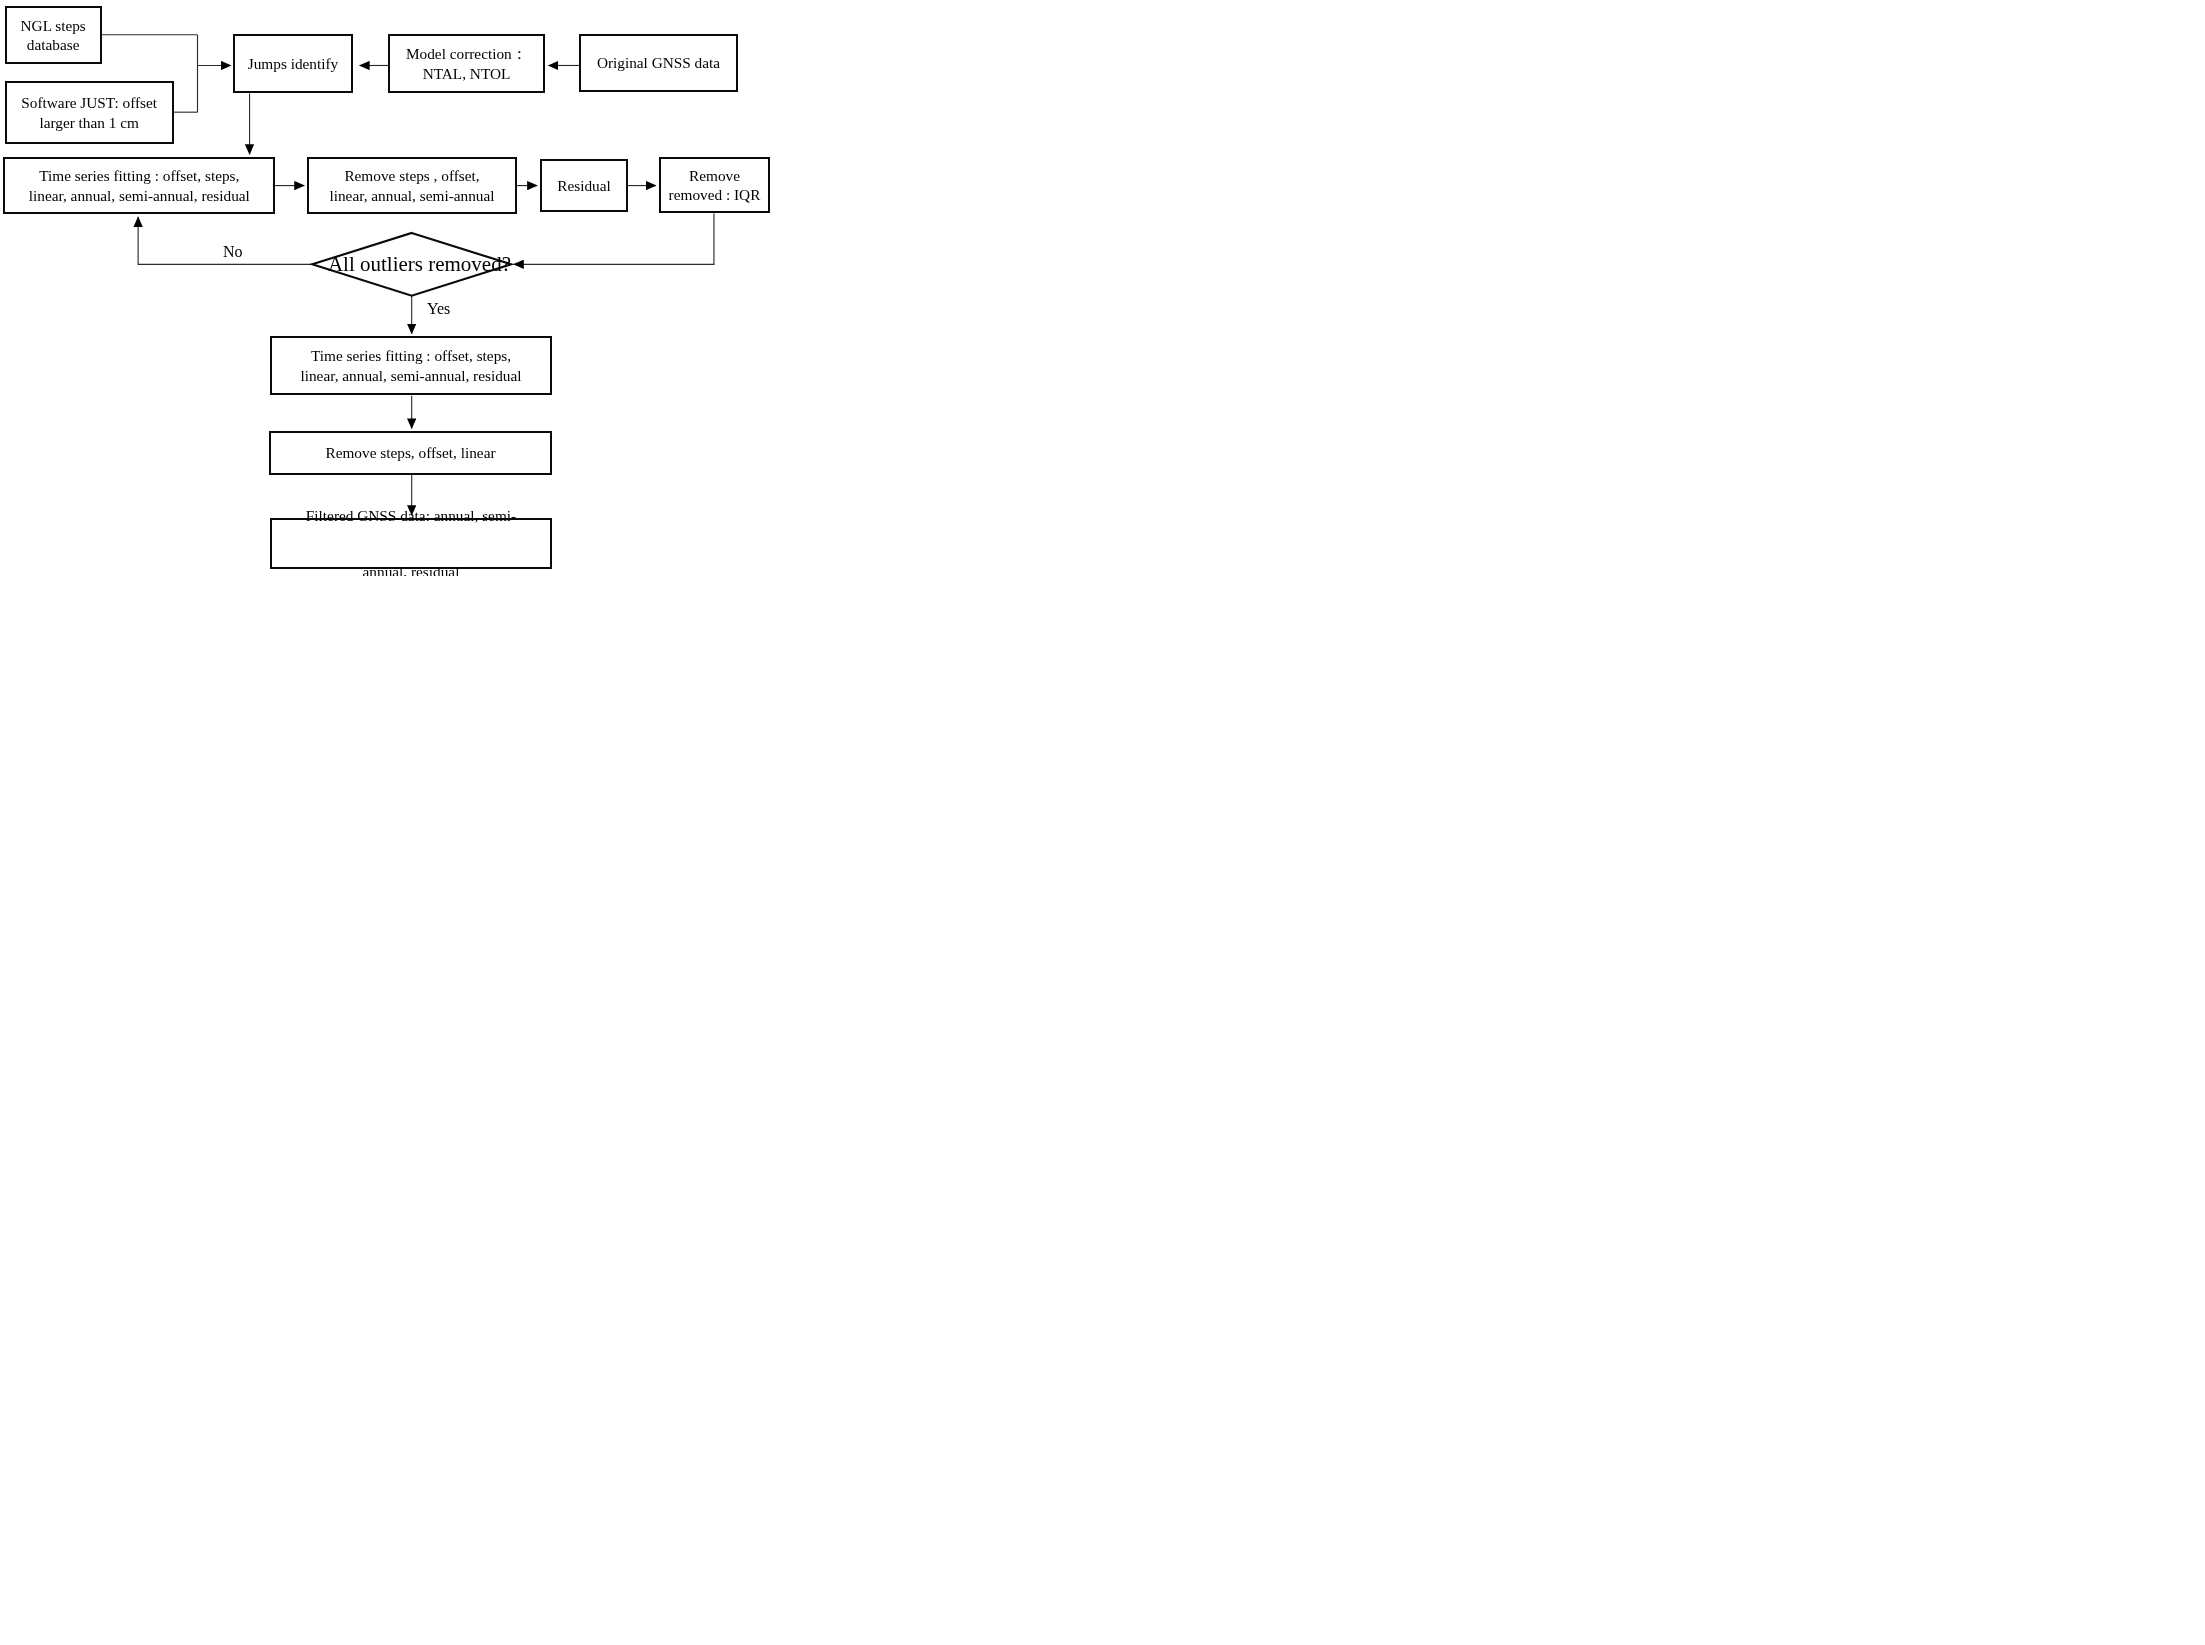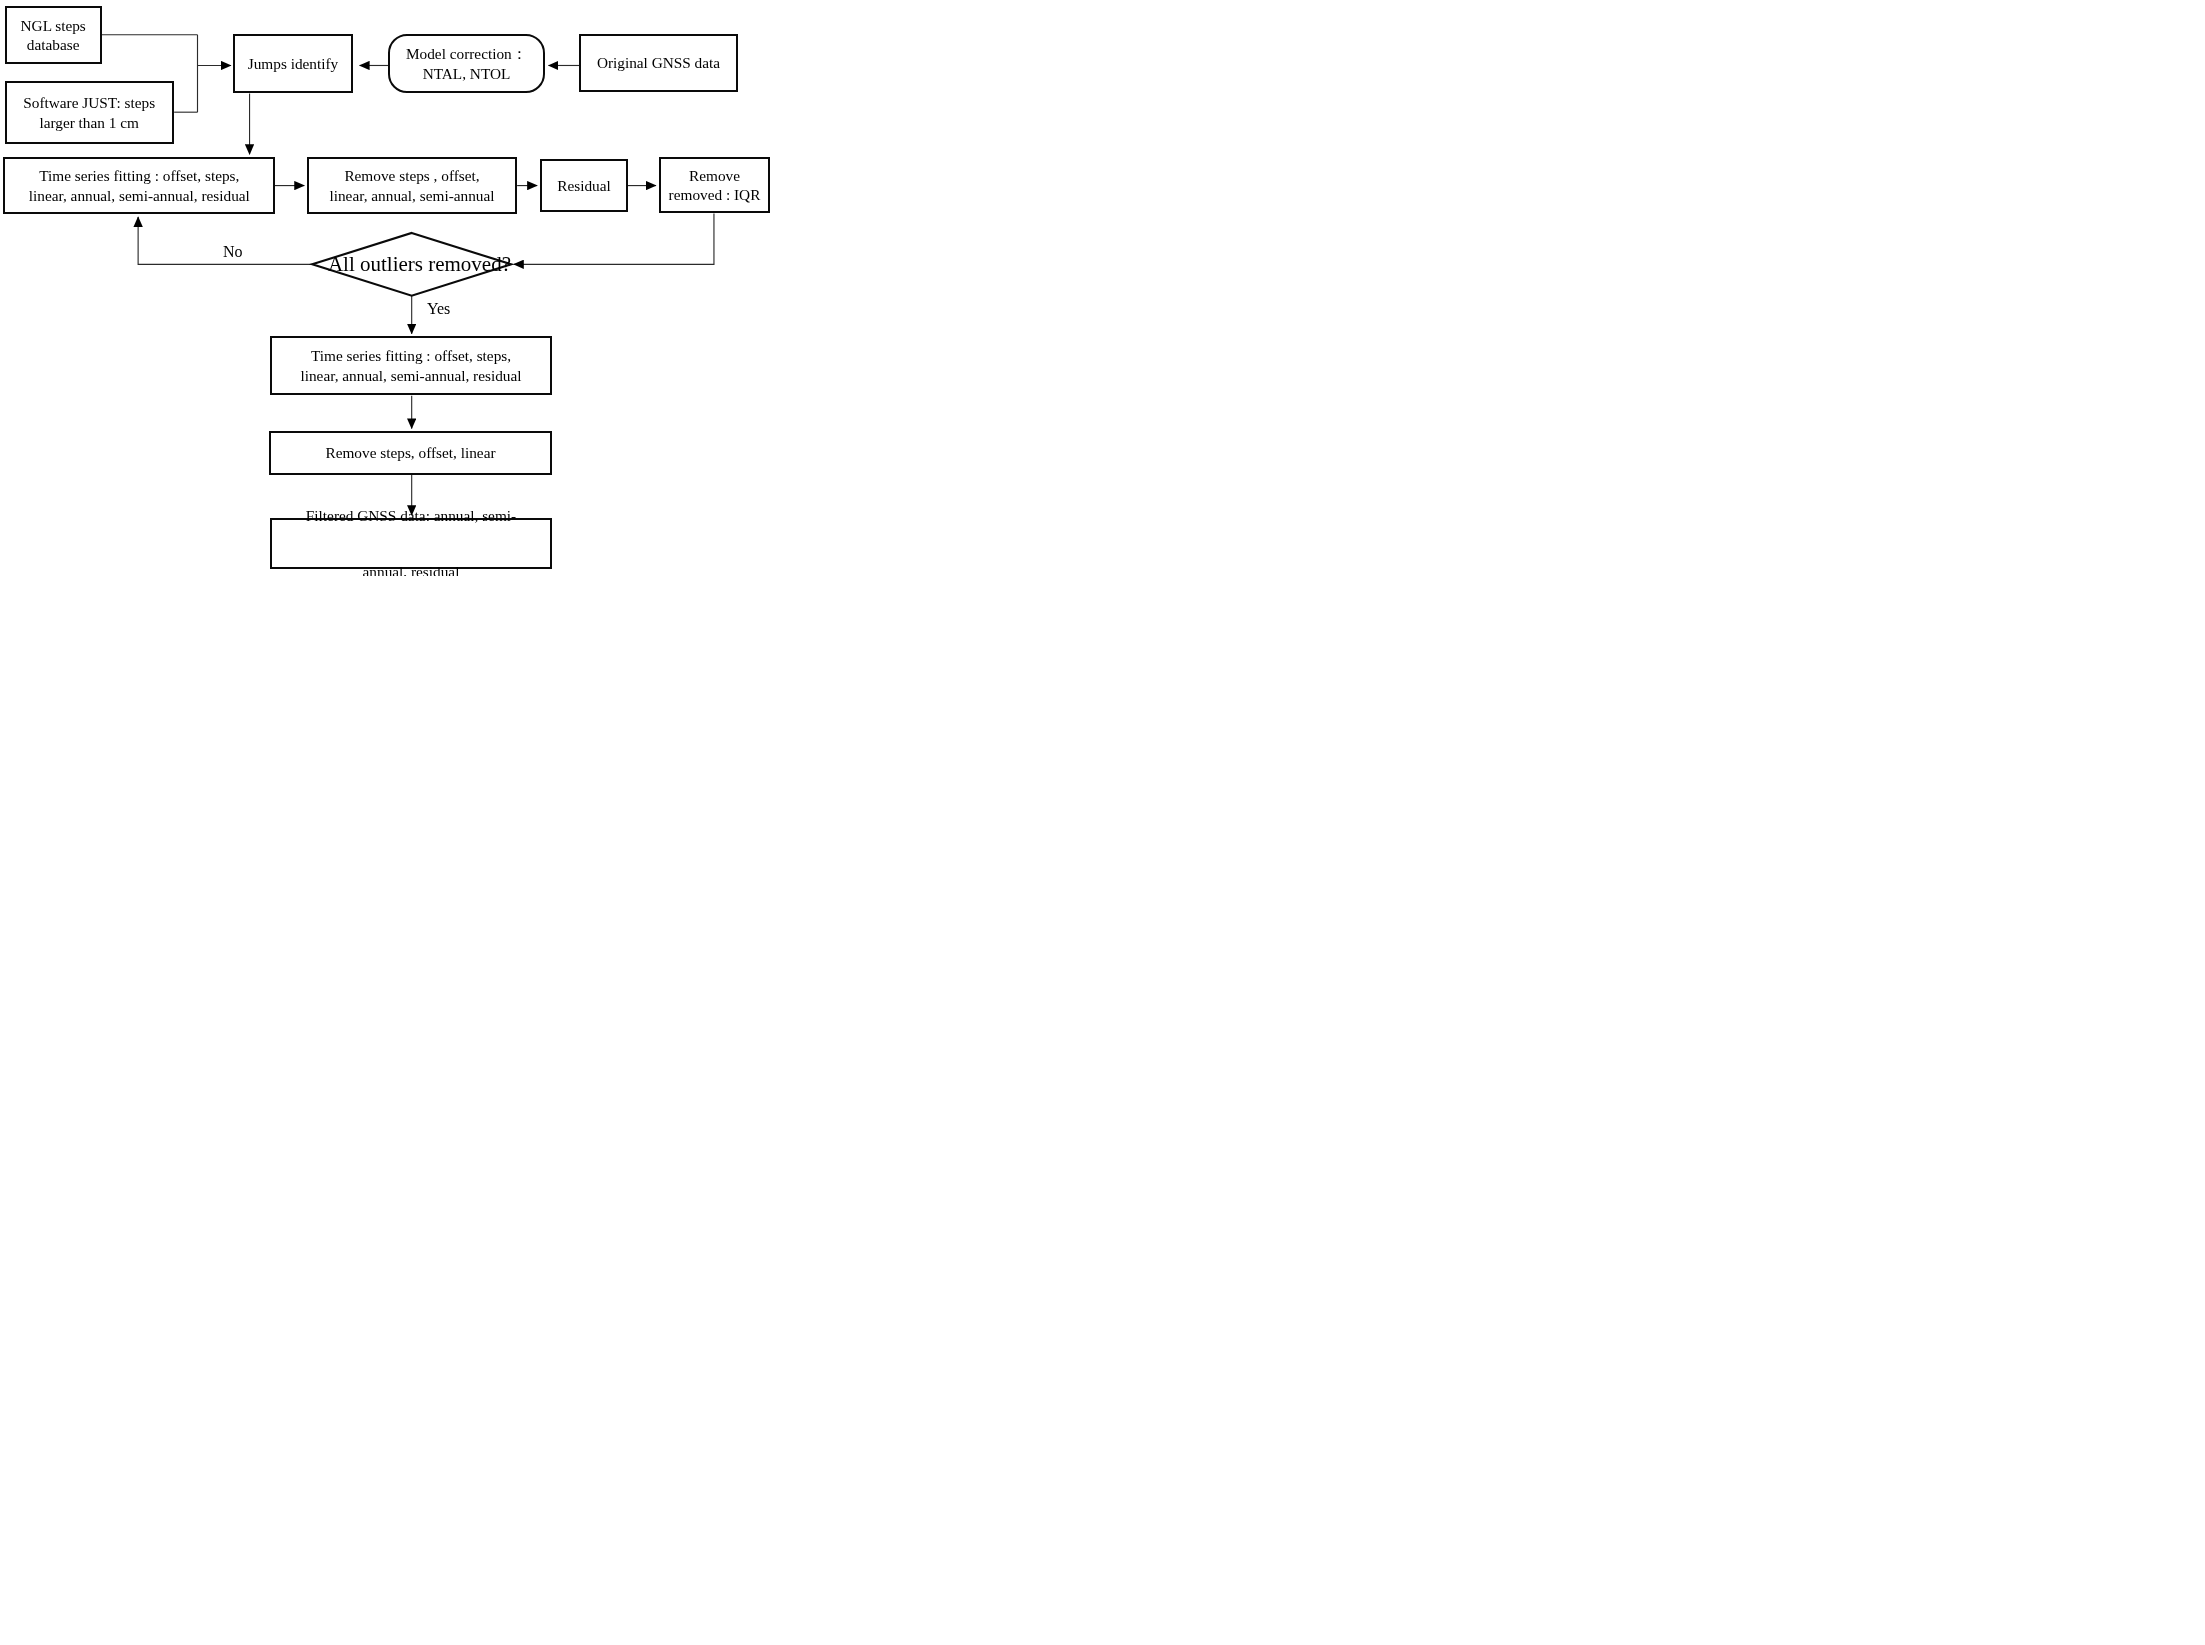--- a/index.html
+++ b/index.html
@@ -110,29 +110,29 @@
 
     <polygon class="diamond-shape" points="617,349 766,396 617,443 468,396"></polygon>
   </svg>
 
   <div class="node" style="left:4.7px; top:6px; width:97px; height:58px;">
     <span>NGL steps</span>
     <span>database</span>
   </div>
 
   <div class="node" style="left:4.7px; top:81px; width:169px; height:63px;">
-    <span>Software JUST: steps</span>
+    <span>Software JUST: offset</span>
     <span>larger than 1 cm</span>
   </div>
 
   <div class="node" style="left:233px; top:34px; width:120px; height:59px;">
     <span>Jumps identify</span>
   </div>
 
-  <div class="node" style="left:388px; top:34px; width:157px; height:59px;border-radius:19px;">
+  <div class="node" style="left:388px; top:34px; width:157px; height:59px;">
     <span>Model correction：</span>
     <span>NTAL, NTOL</span>
   </div>
 
   <div class="node" style="left:579px; top:34px; width:159px; height:58px;">
     <span>Original  GNSS data</span>
   </div>
 
   <div class="node" style="left:3.3px; top:157px; width:272px; height:57px;">
     <span>Time series fitting : offset, steps,</span>

